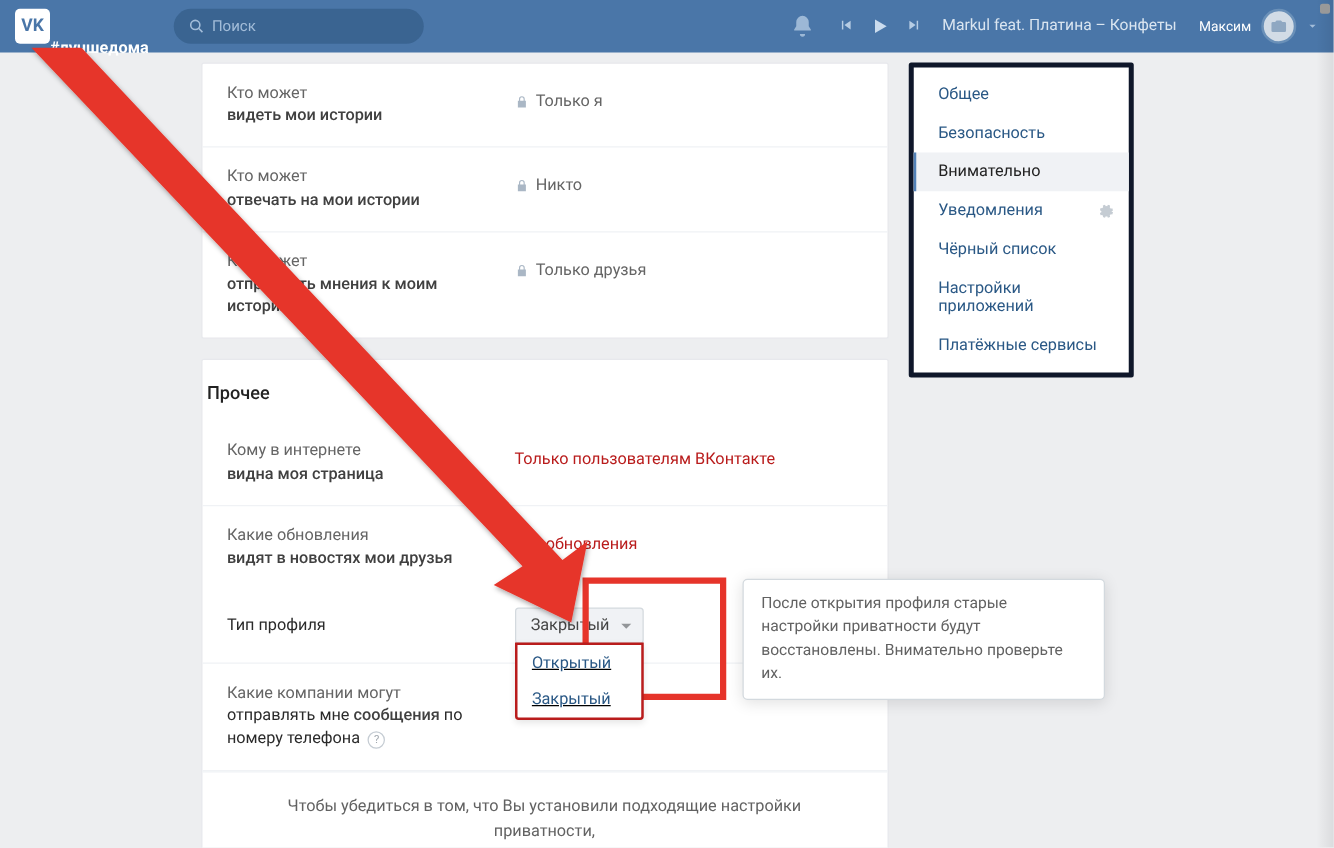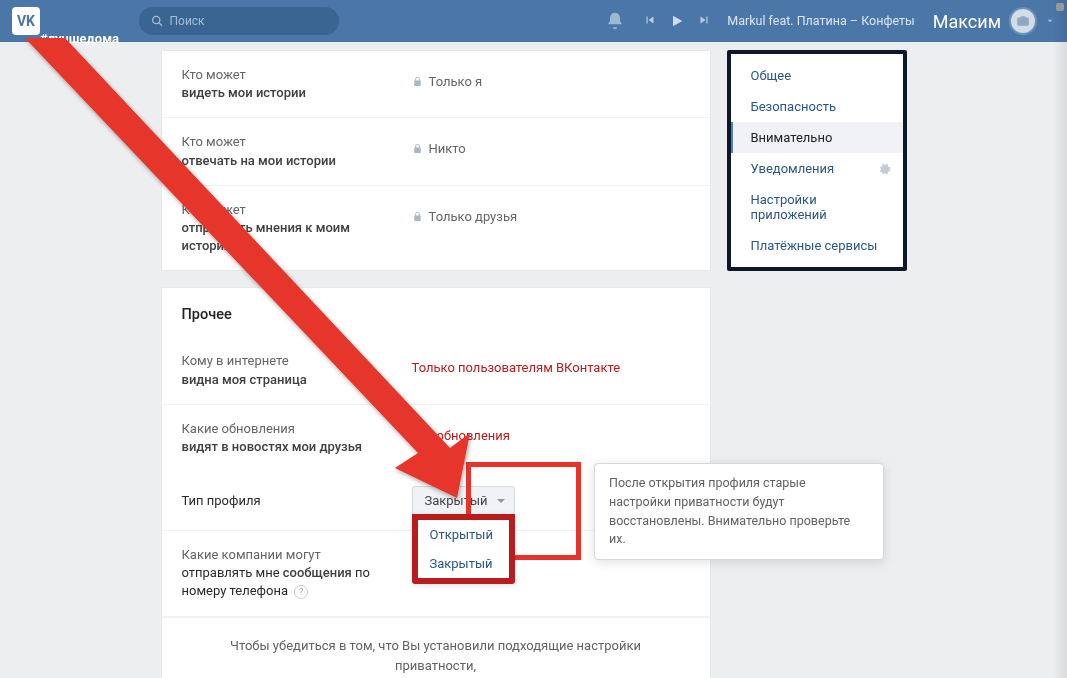--- a/index.html
+++ b/index.html
@@ -9,39 +9,39 @@
 .hashtag{color:#fff;font-weight:bold;font-size:13px;margin-right:20px;margin-top:35px;}
 .search-box{background:#3a6491;border-radius:16px;height:28px;display:flex;align-items:center;padding:0 12px;width:200px;}
 .search-box input{background:transparent;border:none;outline:none;color:#fff;font-size:12px;margin-left:6px;width:100%;}
 .search-box input::placeholder{color:#a3bdd9;}
 .header-right{margin-left:auto;display:flex;align-items:center;gap:18px;}
 .bell-icon{color:#9cb8d6;cursor:pointer;}
 .player-controls{display:flex;align-items:flex-start;gap:12px;color:#b7cde4;}
 .player-controls svg{cursor:pointer;}
 .track-name{color:#dae5f0;font-size:12.5px;margin-left:4px;}
 .user-block{display:flex;align-items:center;gap:8px;}
-.user-name{color:#fff;font-size:18px;}
+.user-name{color:#fff;font-size:11px;}
 .avatar{width:28px;height:28px;background:#d2dce6;border-radius:50%;border:2px solid #6a90b8;display:flex;align-items:center;justify-content:center;}
 .content-wrap{display:flex;padding:8px 0 0 0;justify-content:center;gap:16px;}
 .main-col{width:550px;}
 .sidebar{width:180px;}
 .panel{background:#fff;border:1px solid #e7e8ec;border-radius:2px;margin-bottom:16px;}
 .setting-row{display:flex;padding:15px 20px;border-bottom:1px solid #f0f2f5;align-items:flex-start;}
 .setting-row:last-child{border-bottom:none;}
 .setting-label{width:230px;font-size:13px;color:#2a2a2a;line-height:1.4;}
 .setting-label .l1{color:#656565;font-weight:400;}
 .setting-label b{font-weight:500;color:#404040;}
 .setting-value{font-size:13px;color:#656565;display:flex;align-items:center;gap:6px;padding-top:8px;}
 .setting-value.link{color:#b91c1c;cursor:pointer;}
 .lock-icon{color:#aab7c5;}
-.section-title{font-size:14.5px;font-weight:500;padding:18px 20px 14px;color:#222;}
+.section-title{font-size:14.5px;font-weight:500;padding:18px 4px 14px;color:#222;}
 .dropdown-area{position:relative;display:inline-block;}
 .dropdown-btn{background:#f0f2f5;border:1px solid #d3d9de;border-radius:3px;padding:6px 26px 6px 12px;font-size:13px;color:#444;cursor:pointer;position:relative;}
 .dropdown-btn::after{content:"";position:absolute;right:9px;top:50%;margin-top:-2px;border:4px solid transparent;border-top-color:#939699;}
-.dropdown-menu{position:absolute;top:100%;left:0;background:#fff;border:6px solid #b91c1c;border-radius:0 0 3px 3px;min-width:100%;box-shadow:0 2px 6px rgba(0,0,0,0.1);z-index:10;margin-top:-1px;}
+.dropdown-menu{position:absolute;top:100%;left:0;background:#fff;border:2px solid #b91c1c;border-radius:0 0 3px 3px;min-width:100%;box-shadow:0 2px 6px rgba(0,0,0,0.1);z-index:10;margin-top:-1px;text-decoration:underline;}
 .dropdown-item{padding:7px 12px;font-size:13px;color:#2a5885;cursor:pointer;}
 .red-box{position:absolute;border:5px solid #e6342a;z-index:5;}
 .red-arrow{position:absolute;top:38px;left:-30px;z-index:20;pointer-events:none;}
 .tooltip-box{position:absolute;left:594px;top:463px;background:#fff;border:1px solid #d3d9de;border-radius:4px;padding:10px 14px;font-size:12.5px;color:#626262;line-height:1.5;width:290px;box-shadow:0 2px 12px rgba(0,0,0,0.12);z-index:15;}
 .help-q{display:inline-block;width:14px;height:14px;border:1px solid #c5ccd3;border-radius:50%;font-size:9px;color:#a0a7ae;text-align:center;line-height:13px;margin-left:3px;cursor:help;}
 .side-menu{background:#fff;border:4px solid #0f172a;border-radius:2px;padding:6px 0;}
 .side-item{padding:8px 20px;font-size:13px;color:#2a5885;cursor:pointer;position:relative;}
 .side-item.active{background:#f0f2f5;color:#222;font-weight:400;}
 .side-item.active::before{content:"";position:absolute;left:0;top:0;bottom:0;width:2px;background:#5181b8;}
 .side-item .gear{position:absolute;right:12px;top:50%;transform:translateY(-50%);color:#c5ccd3;}
@@ -161,20 +161,21 @@
     </div>
   </div>
   <div class="sidebar">
     <div class="side-menu" id="sidemenu">
         <div class="side-item">Общее</div>
         <div class="side-item">Безопасность</div>
         <div class="side-item active">Внимательно</div>
         <div class="side-item">Уведомления<svg class="gear" width="14" height="14" viewBox="0 0 24 24" fill="#c5ccd3">
             <path d="M12 8a4 4 0 100 8 4 4 0 000-8zm9 4l2-1-1-3-2 .5a8 8 0 00-1.5-1.5L19 4l-3-1-1 2a8 8 0 00-2 0l-1-2-3 1 .5 2.5A8 8 0 008 8l-2-.5-1 3 2 1a8 8 0 000 2l-2 1 1 3 2-.5a8 8 0 001.5 1.5L9 20l3 1 1-2a8 8 0 002 0l1 2 3-1-.5-2.5A8 8 0 0020 16l2 .5 1-3-2-1a8 8 0 000-2z"></path>
           </svg></div>
+        <div class="side-item">Чёрный список</div>
         <div class="side-item">Настройки приложений</div>
         <div class="side-item">Платёжные сервисы</div>
       </div>
   </div>
 </div>
 
 <div class="red-box" style="left:466px;top:462px;width:115px;height:98px;"></div>
 
 <div class="tooltip-box">После открытия профиля старые настройки приватности будут восстановлены. Внимательно проверьте их.</div>
 

